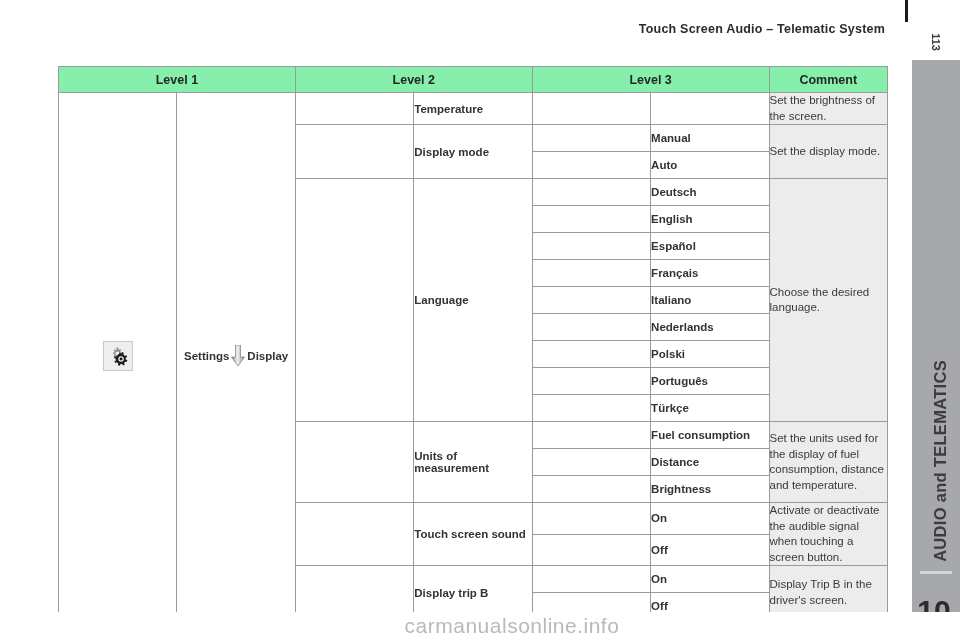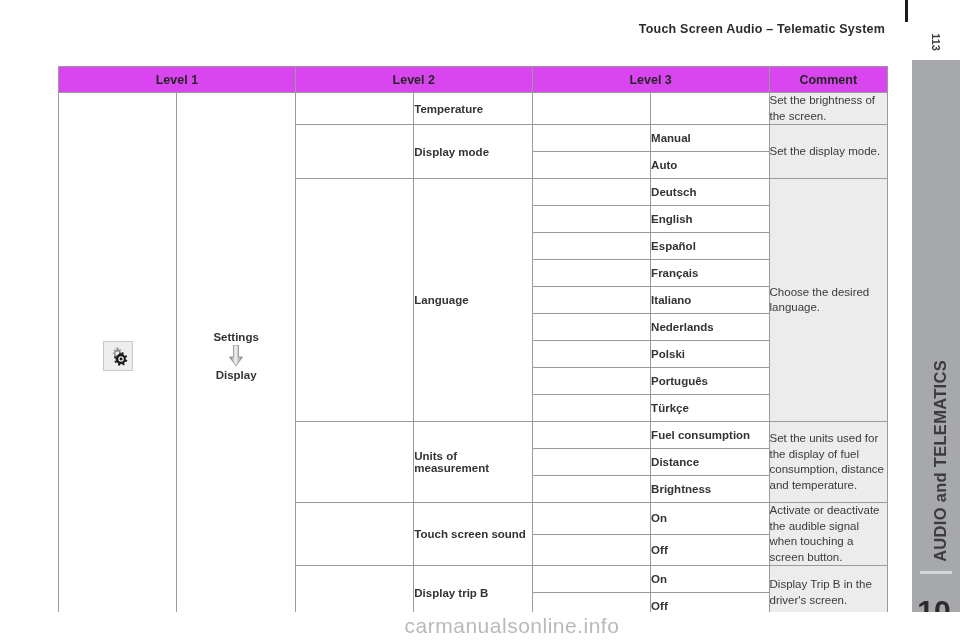--- a/index.html
+++ b/index.html
@@ -114,21 +114,21 @@
     border-collapse: collapse;
     width: 830px;
     table-layout: fixed;
   }
   table.spec td, table.spec th {
     border: 1px solid #9a9a9a;
     padding: 0;
     vertical-align: middle;
   }
   th.hdr {
-    background: #d946ef;
+    background: #86efac;
     height: 25px;
     font-size: 12.5px;
     font-weight: bold;
     color: #262626;
     text-align: center;
   }
   td.icon-col {
     width: 36px;
     background: #ffffff;
     text-align: center;
@@ -183,21 +183,21 @@
     background: #eeeeee;
     border: 1px solid #c9c9c9;
     display: flex;
     align-items: center;
     justify-content: center;
   }
 
   
   .l1-stack {
     display: flex;
-    flex-direction: column;
+    flex-direction: row;
     align-items: center;
     justify-content: center;
     gap: 2px;
     padding: 6px 0;
   }
   .l1-arrow {
     width: 14px;
     height: 22px;
     display: block;
   }

